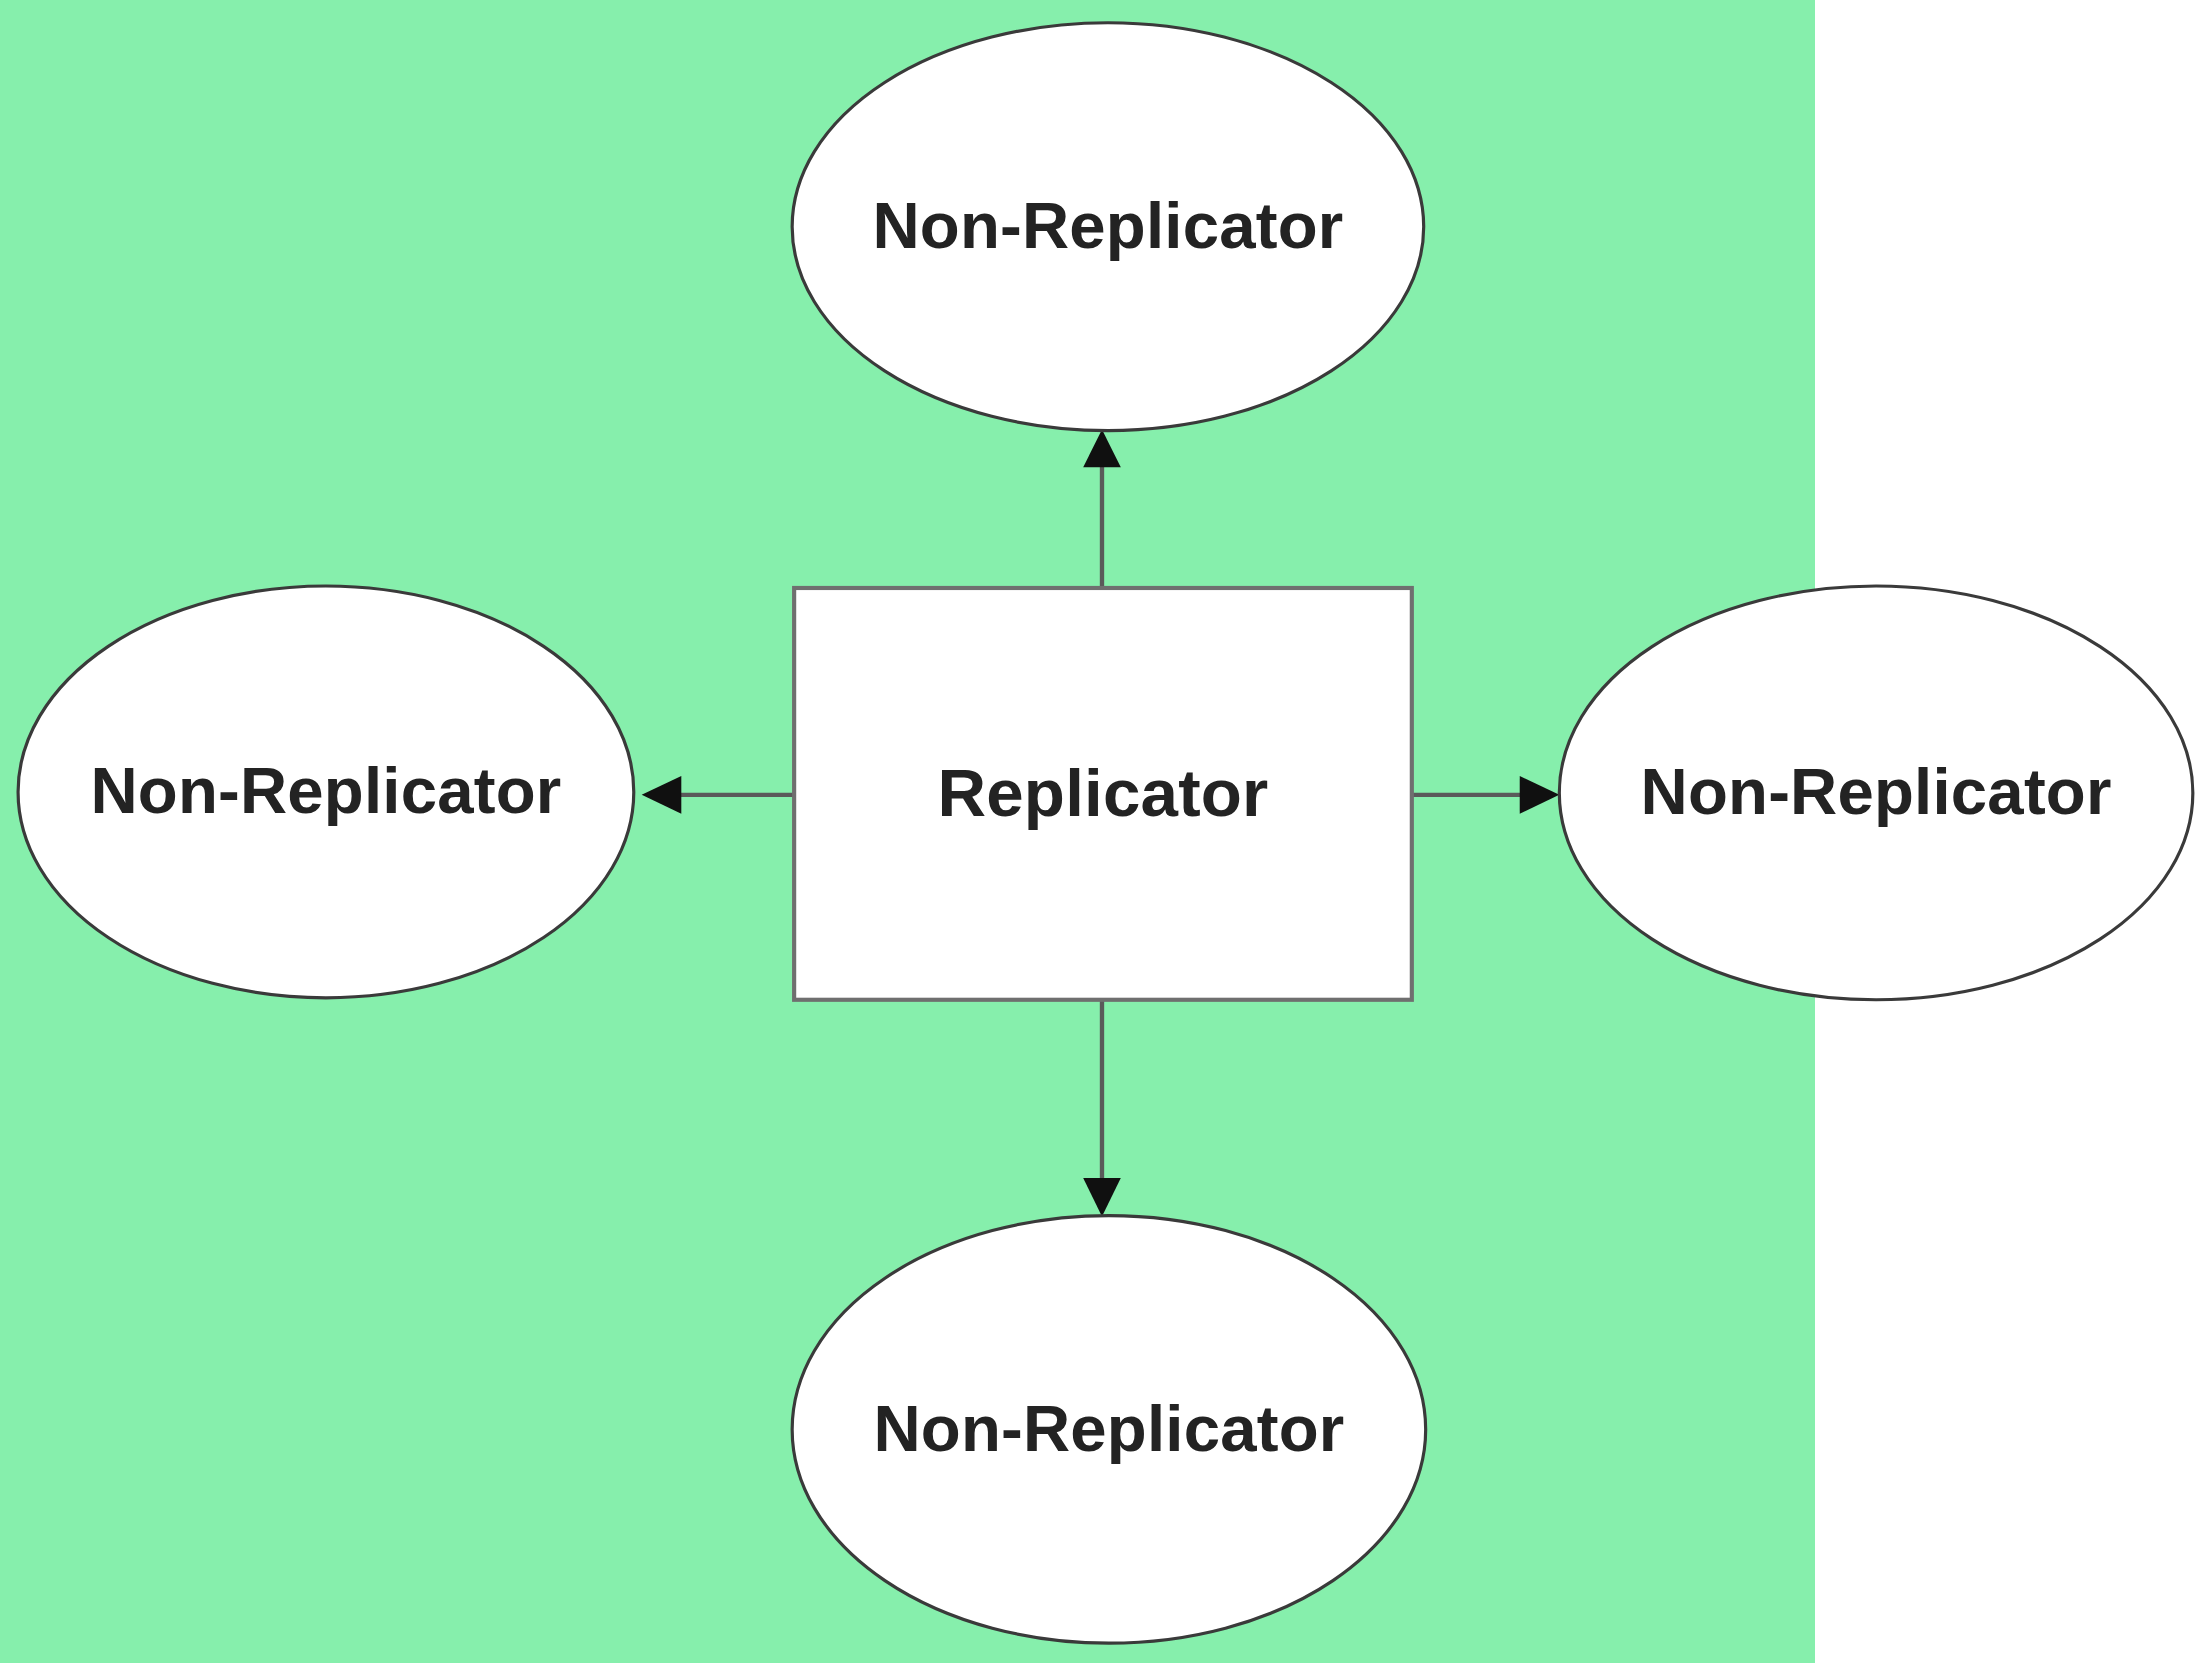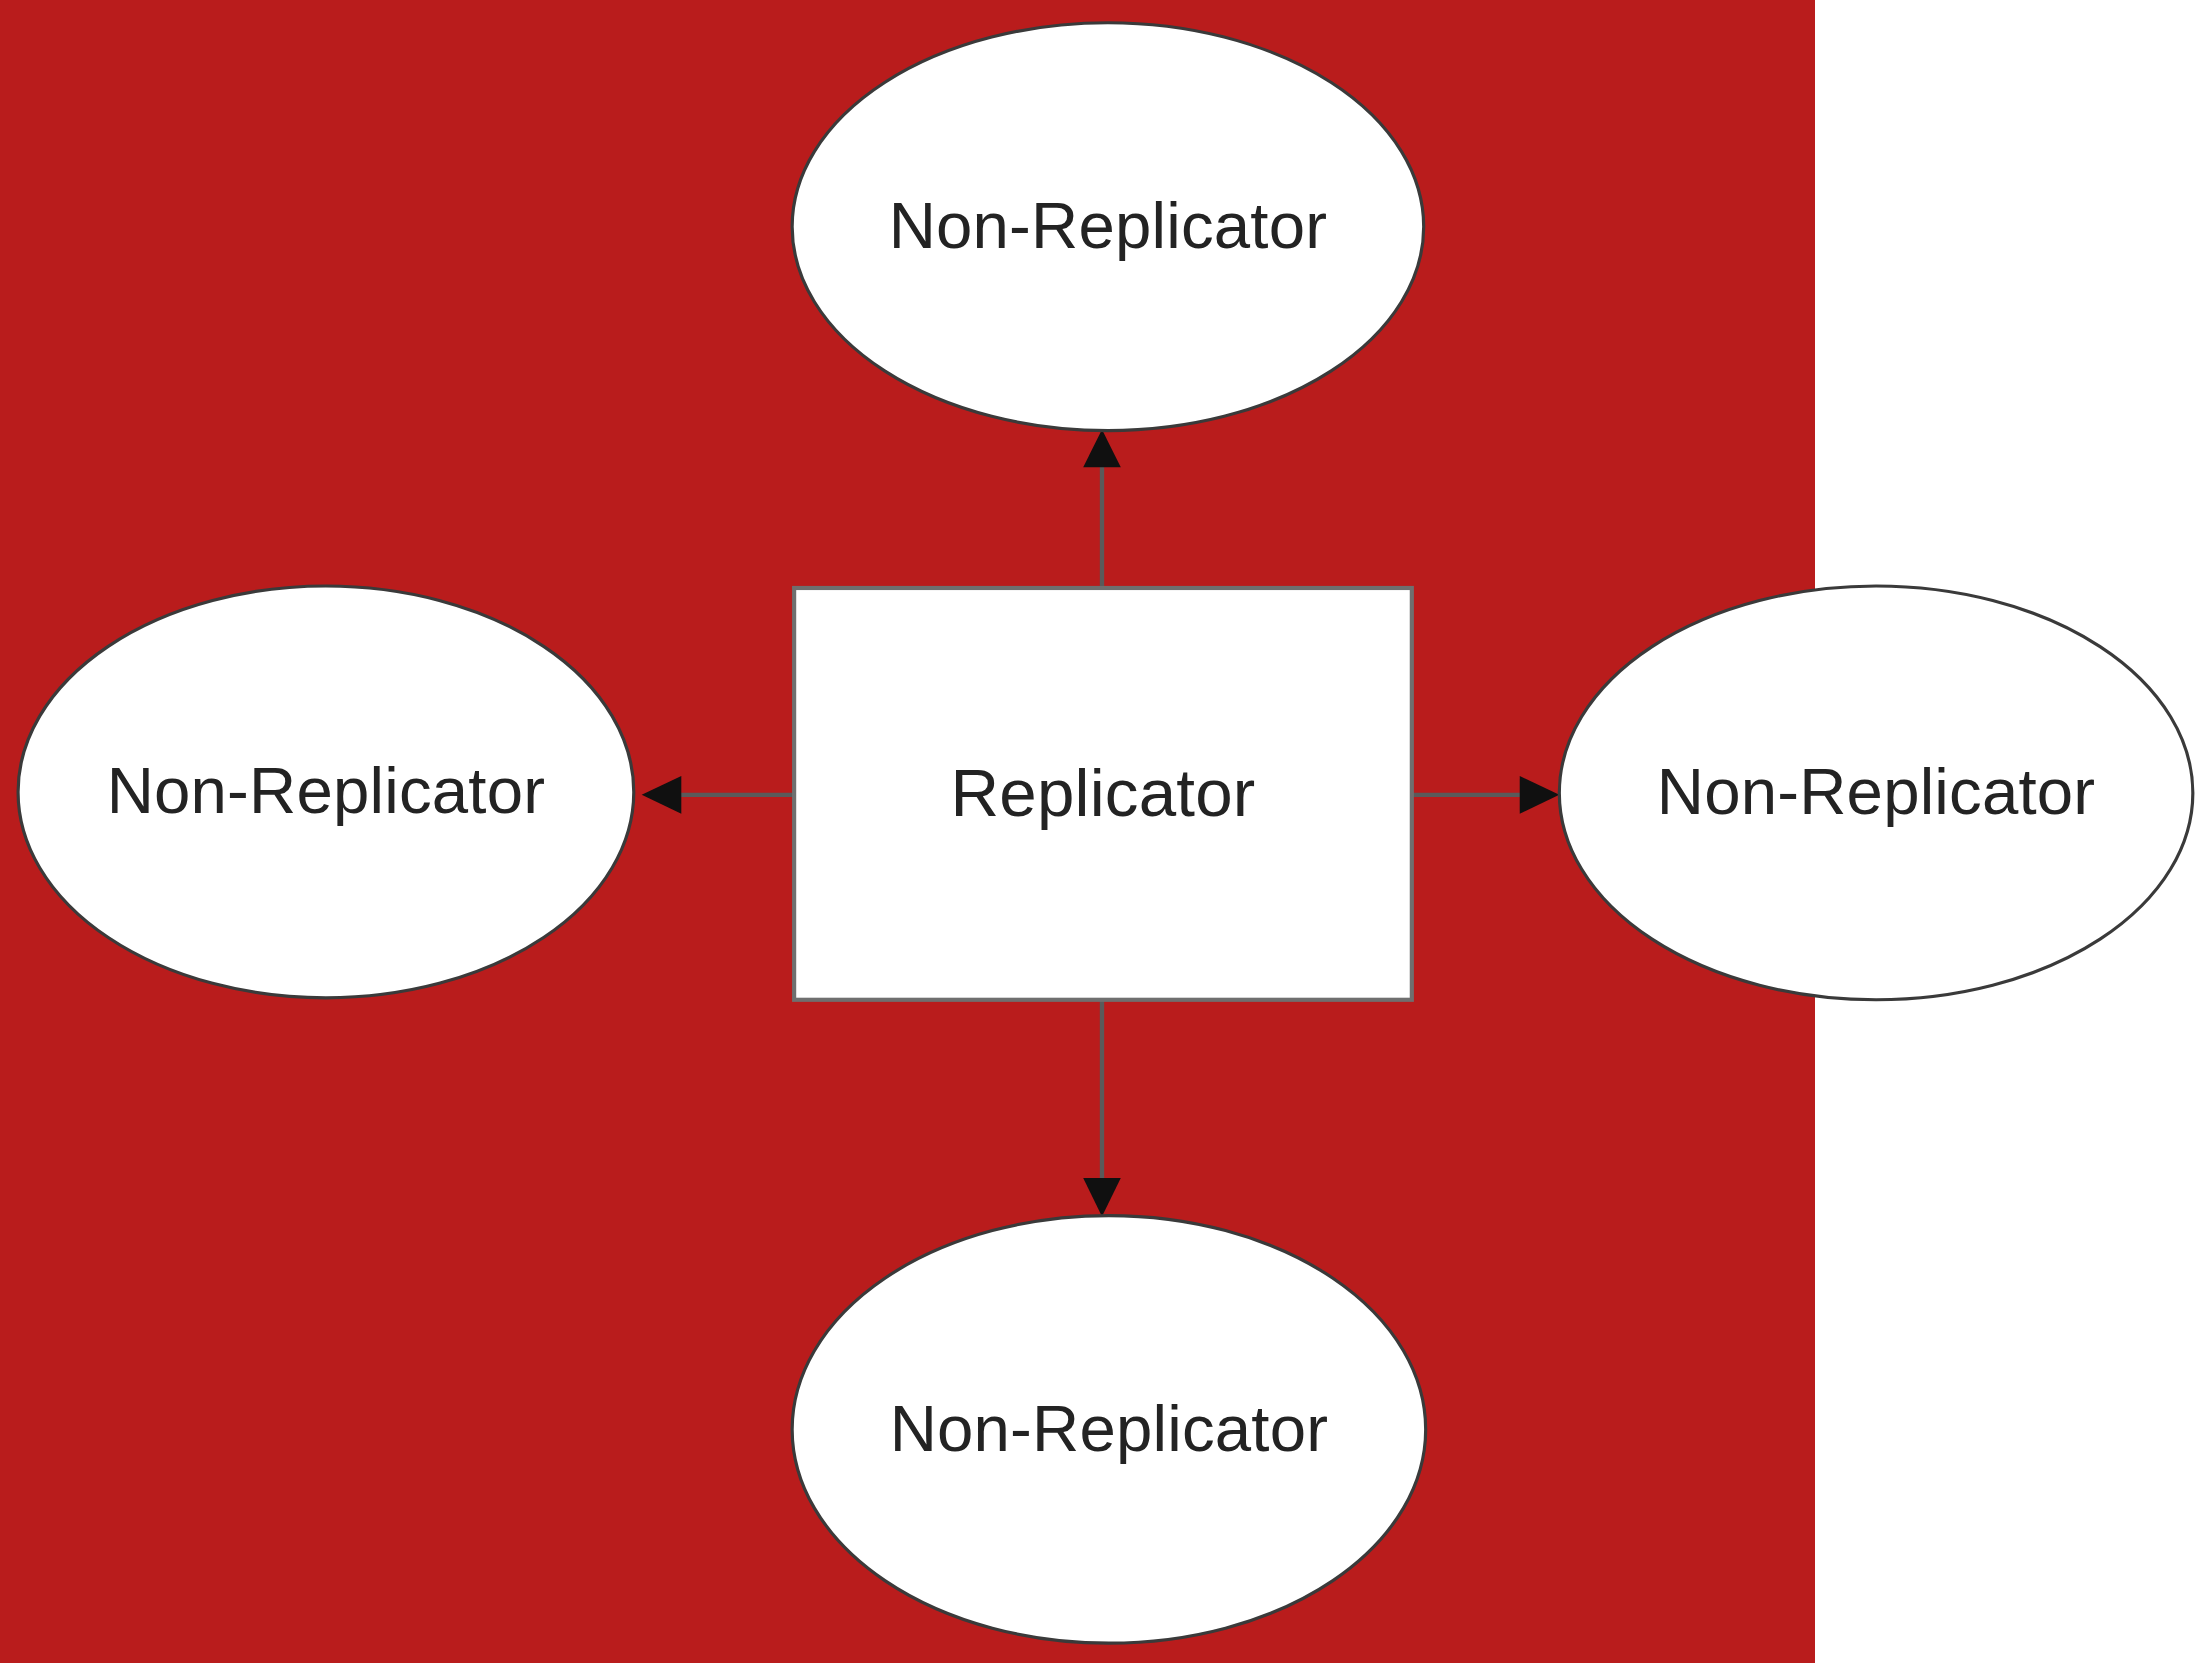--- a/index.html
+++ b/index.html
@@ -11,21 +11,22 @@
   body {
     width: 2202px;
     height: 1663px;
     overflow: hidden;
     font-family: "Liberation Sans", sans-serif;
   }
   #canvas {
     position: relative;
     width: 1815px;
     height: 1663px;
-    background: #b91c1c;
+    background: #86efac;
+    font-weight: bold;
   }
   #diagram-svg {
     position: absolute;
     top: 0;
     left: 0;
     width: 2202px;
     height: 1663px;
   }
   .node-shape {
     fill: #ffffff;

